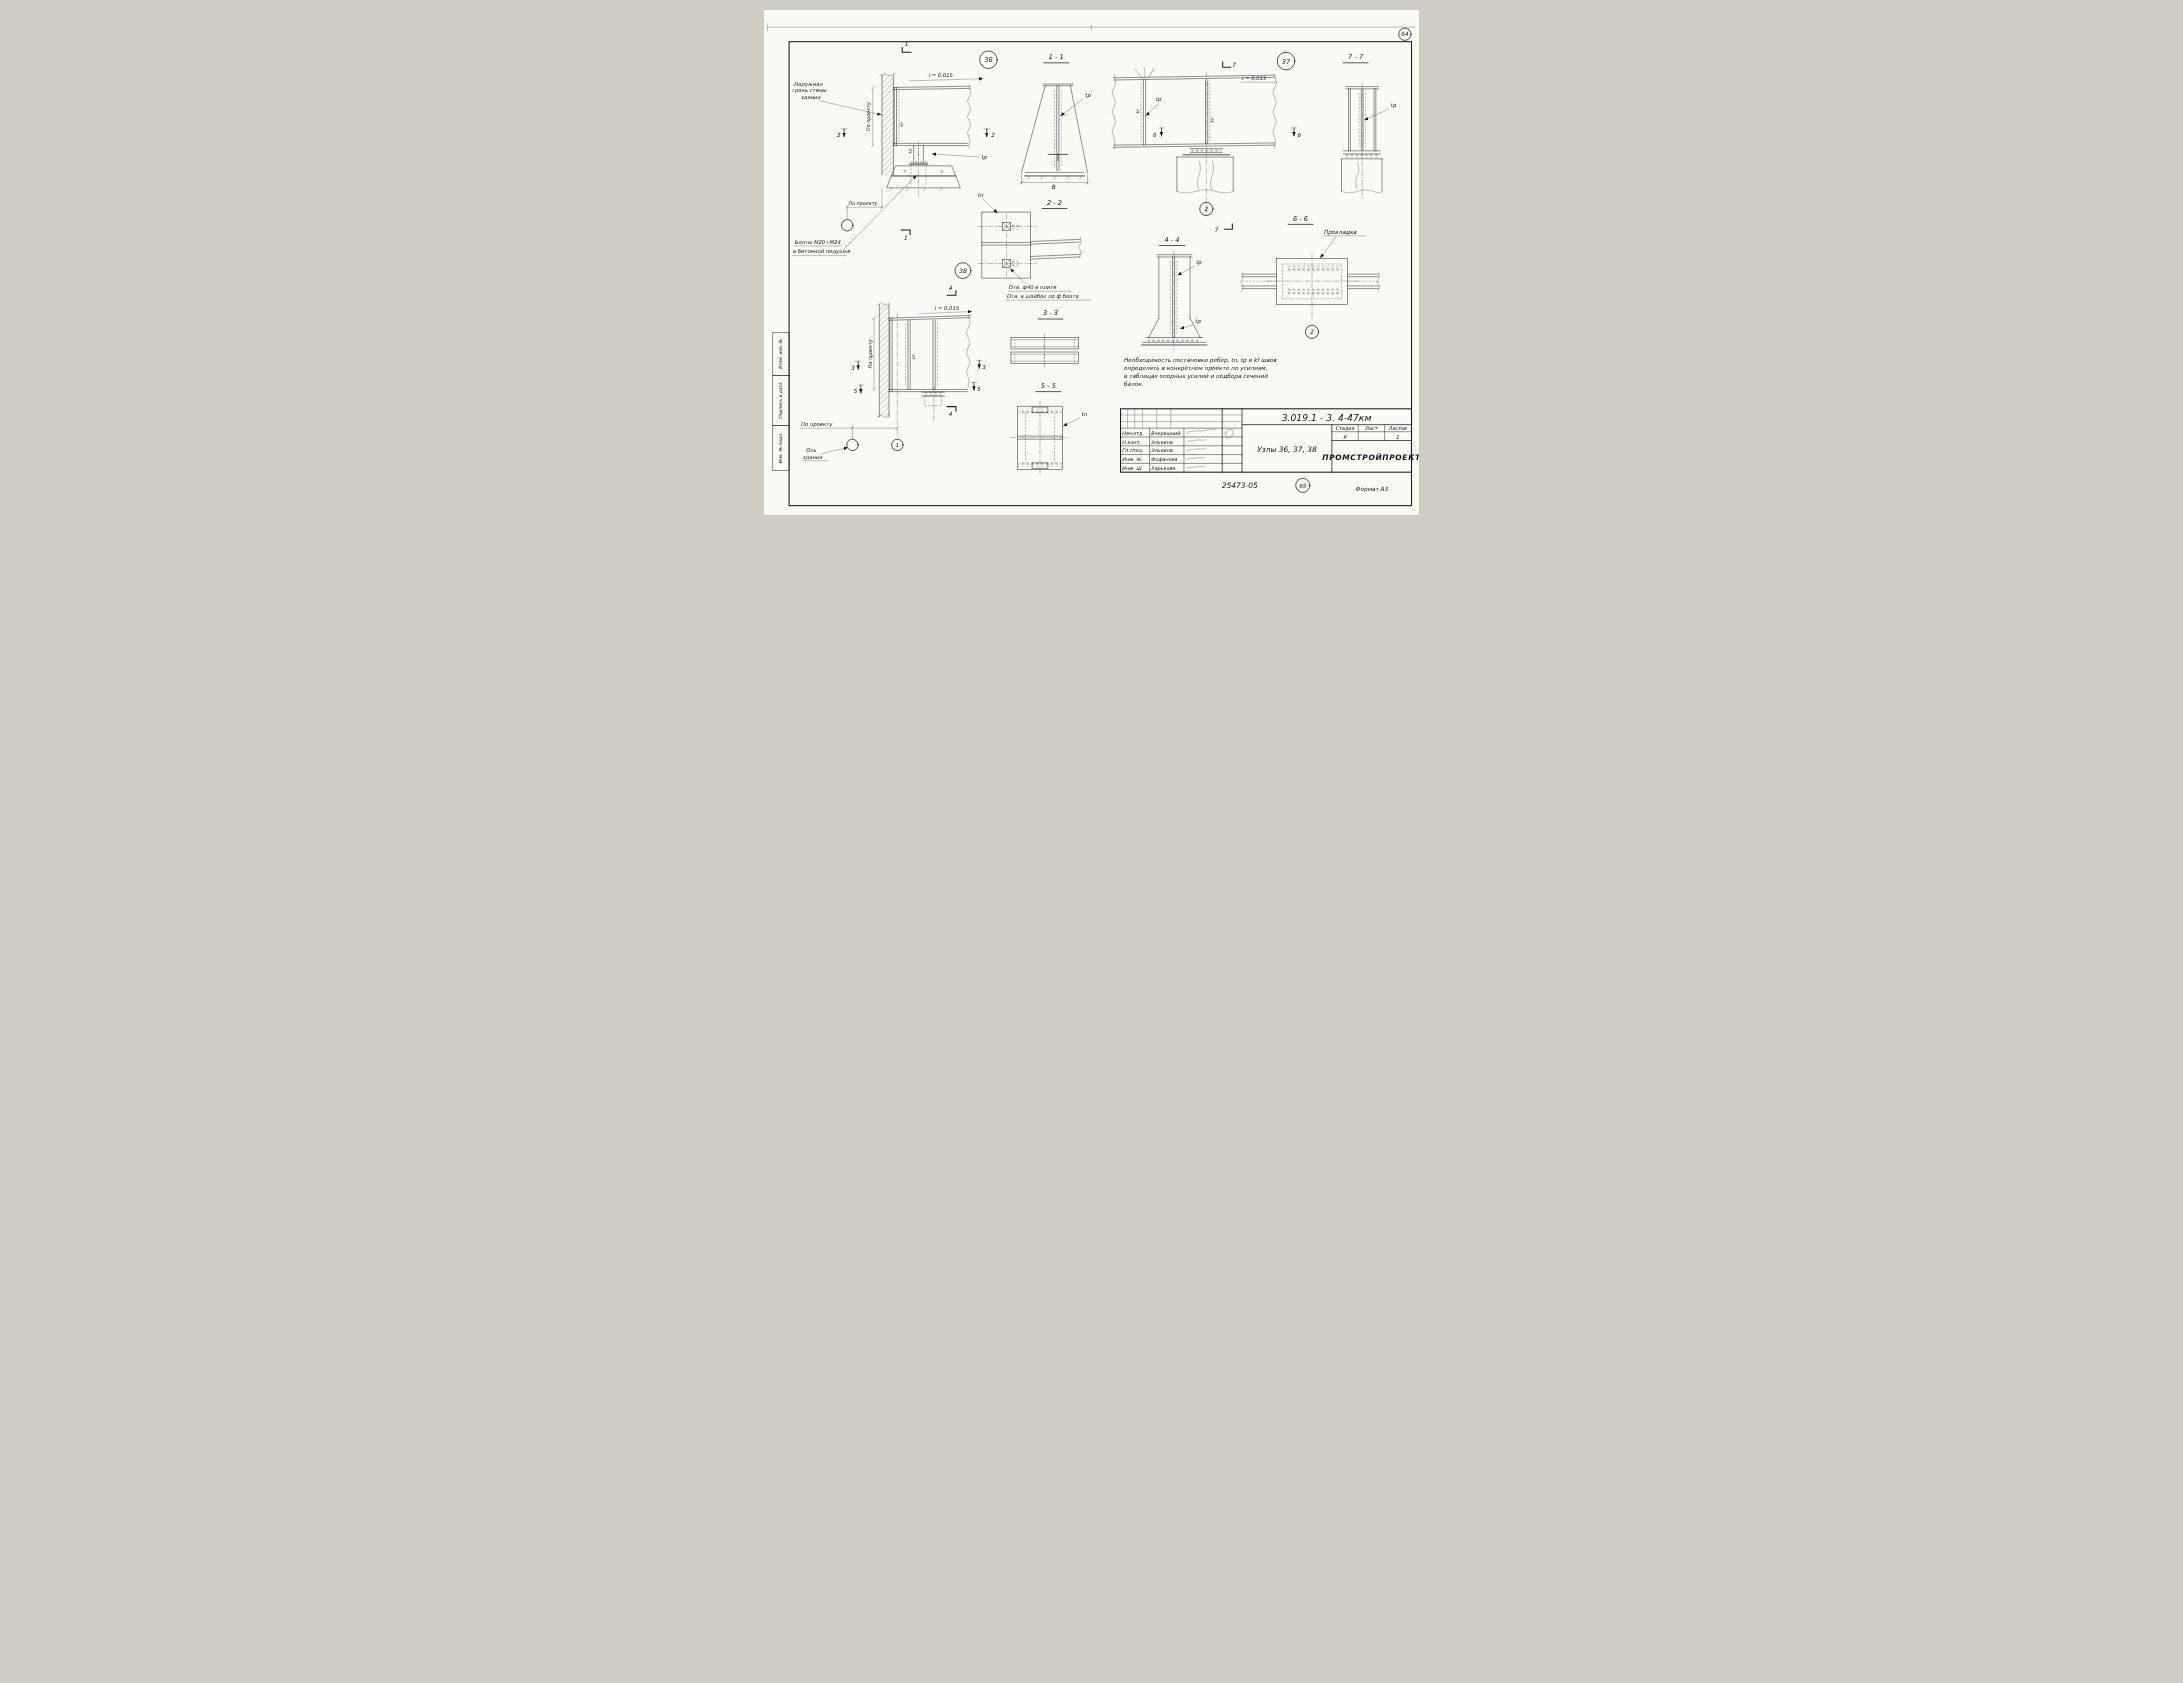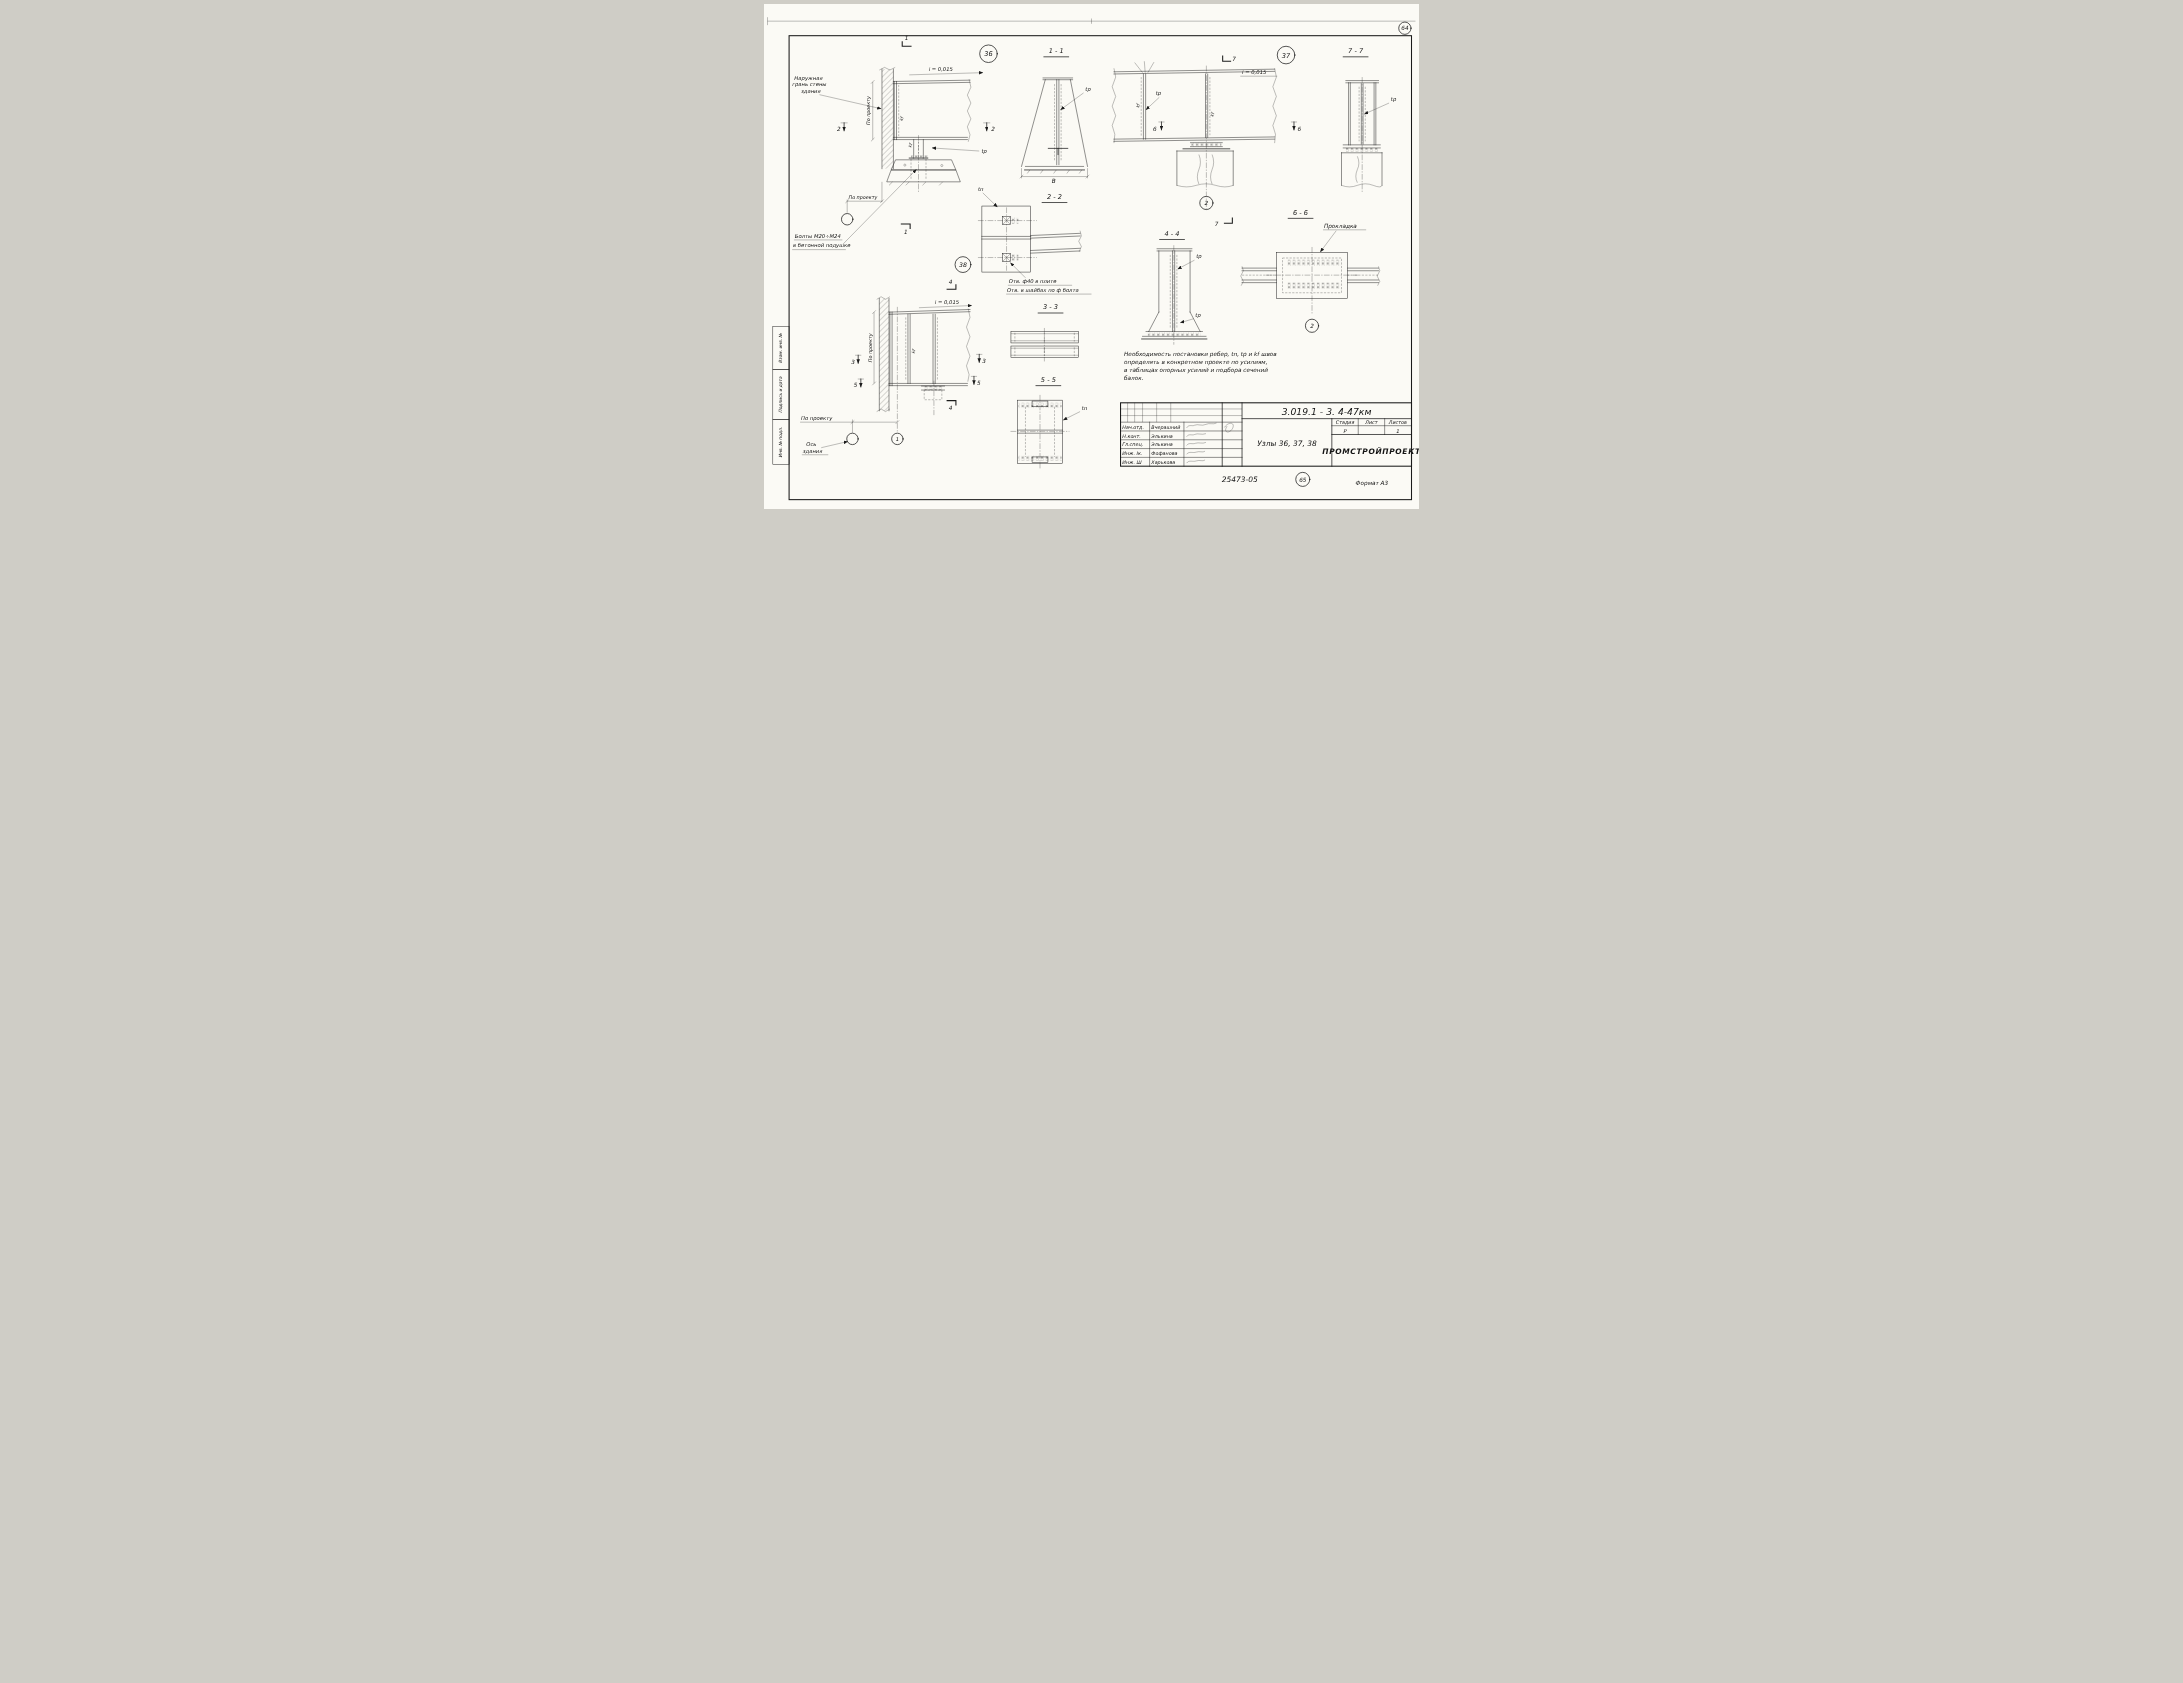--- a/index.html
+++ b/index.html
@@ -1,16 +1,16 @@
 <!DOCTYPE html>
 <html style="font-size:7px"><head>
 <meta charset="utf-8">
 <style>
   html,body{margin:0;padding:0;background:#cfcdc6;}
-  .wrap{width:100%;max-width:655px;margin:4px auto;}
+  .wrap{width:100%;max-width:655px;margin:10px auto;}
   svg{display:block;background:#fbfaf5;}
   .ln{stroke:#1b1b1b;stroke-width:1.1;fill:none;stroke-linecap:square}
   .l2{stroke:#1b1b1b;stroke-width:1.7;fill:none;stroke-linecap:square}
   .lk{stroke:#1b1b1b;stroke-width:2.4;fill:none;stroke-linecap:square}
   .lt{stroke:#1b1b1b;stroke-width:0.65;fill:none}
   .dsh{stroke-dasharray:5 3}
   .dd{stroke-dasharray:13 3 3 3}
   .tx{font-family:"DejaVu Sans",sans-serif;font-style:italic;fill:#141414}
   .tm{text-anchor:middle}
   .f10{font-size:10px}.f11{font-size:11px}.f12{font-size:12px}.f13{font-size:13px}

